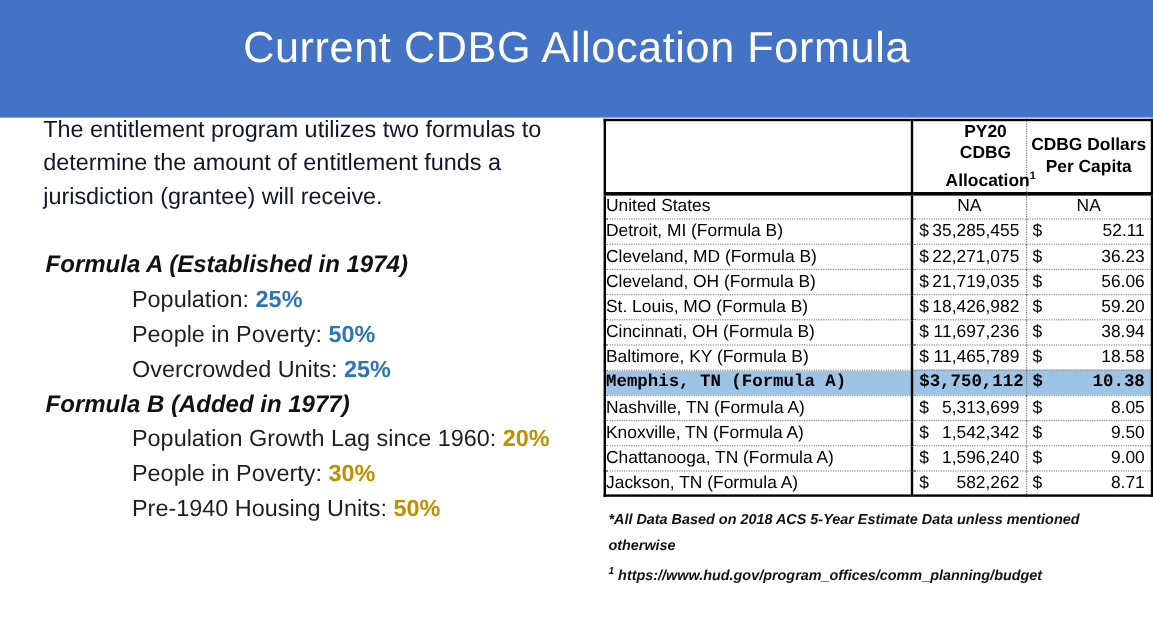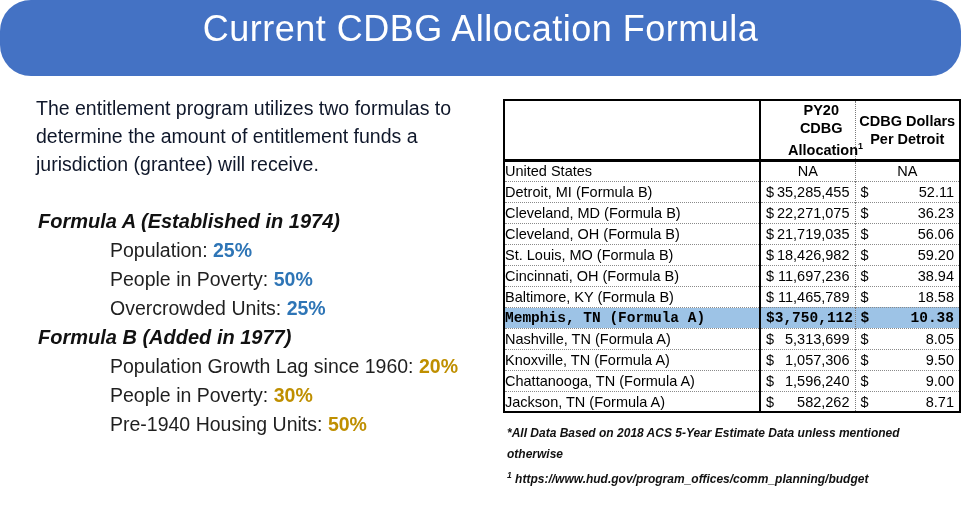--- a/index.html
+++ b/index.html
@@ -11,27 +11,26 @@
     background: #ffffff;
     overflow: hidden;
     font-family: "Liberation Sans", sans-serif;
     color: #1f1f1f;
   }
 
   
   .banner {
     position: absolute;
     top: 0; left: 0; right: 0;
-    height: 76px;
+    height: 98px;
     background: #4472C4;
     display: flex;
     align-items: center;
     justify-content: center;
     padding-bottom: 18px;
-    border-radius: 31px;
   }
   .banner h1 {
     color: #ffffff;
     font-size: 36px;
     font-weight: 400;
     letter-spacing: 0.5px;
     white-space: nowrap;
   }
 
   
@@ -158,21 +157,21 @@
         </colgroup>
       <thead>
         <tr>
           <th class="h1"></th>
           <th class="h2">
             <span>PY20 CDBG</span><br>
             <span>Allocation</span><sup>1</sup>
           </th>
           <th class="h3">
             <span>CDBG Dollars</span><br>
-            <span>Per Detroit</span>
+            <span>Per Capita</span>
           </th>
         </tr>
       </thead>
       <tbody>
         <tr class="r0">
           <td class="name">United States</td>
           <td class="c2cell na">NA</td>
           <td class="na">NA</td>
         </tr>
         <tr>
@@ -293,21 +292,21 @@
                 <span>$</span>
                 <span>8.05</span>
               </div>
             </td>
         </tr>
         <tr>
           <td class="name">Knoxville, TN (Formula A)</td>
           <td class="c2cell money">
               <div class="moneyflex">
                 <span>$</span>
-                <span>1,057,306</span>
+                <span>1,542,342</span>
               </div>
             </td>
           <td class="money">
               <div class="moneyflex">
                 <span>$</span>
                 <span>9.50</span>
               </div>
             </td>
         </tr>
         <tr>

